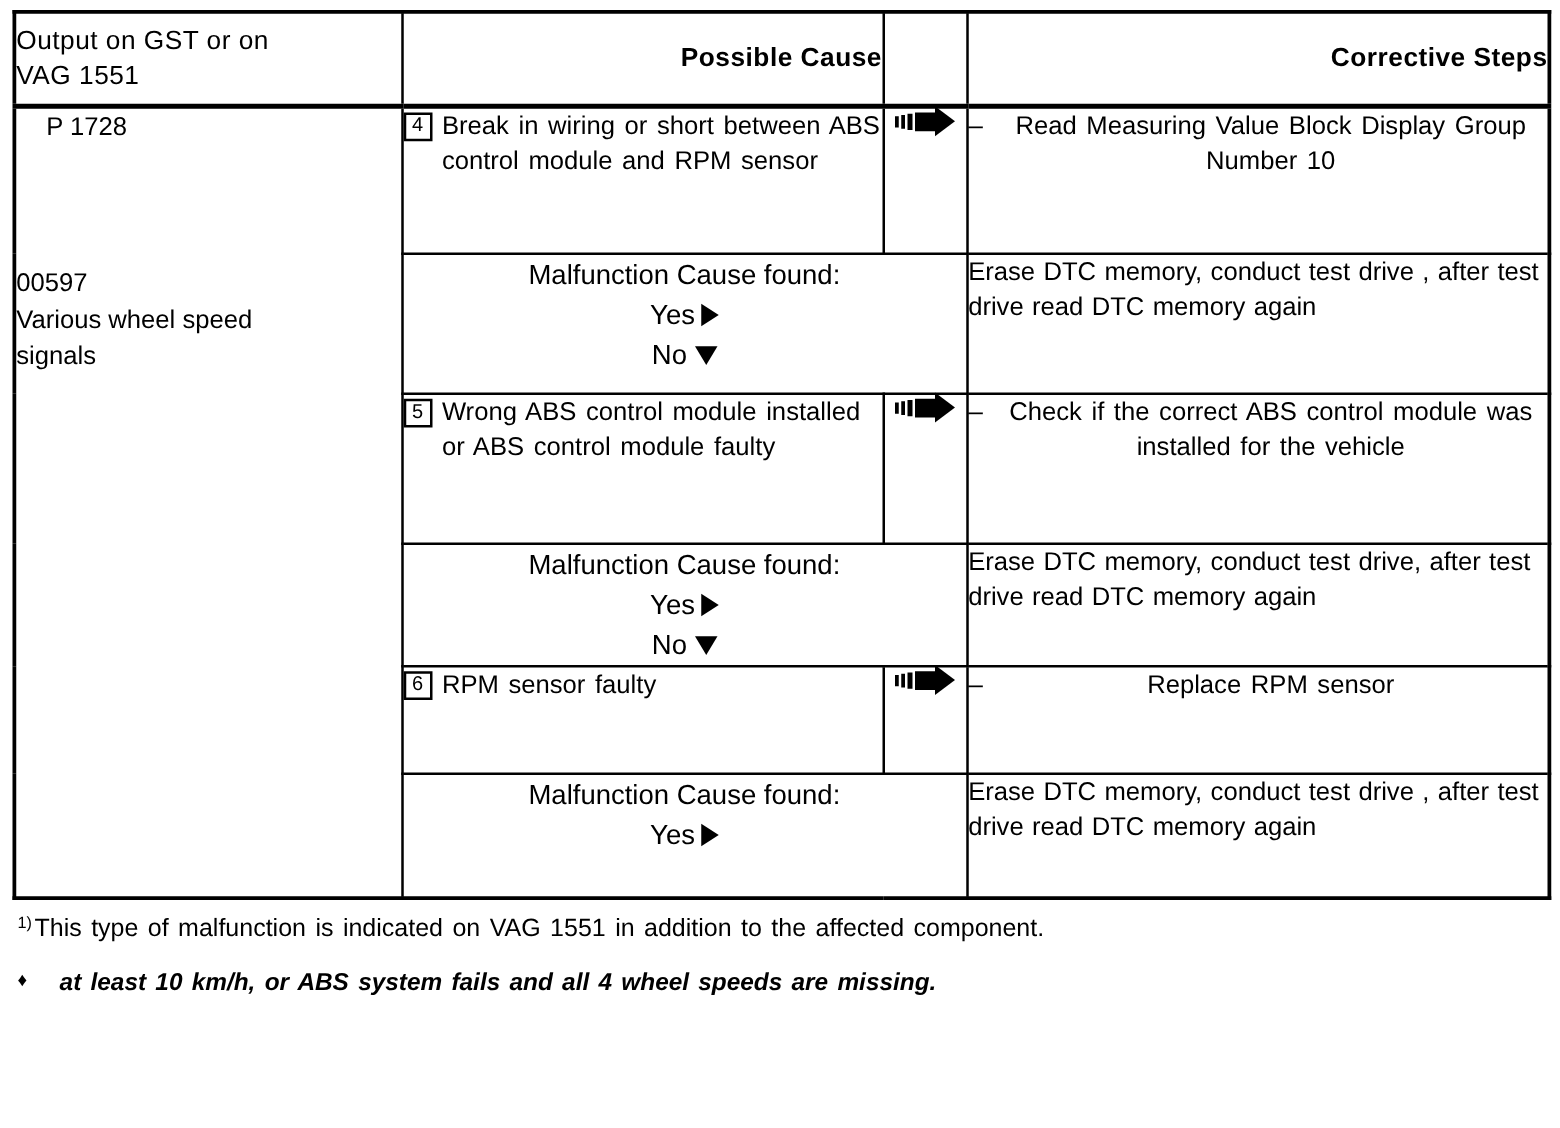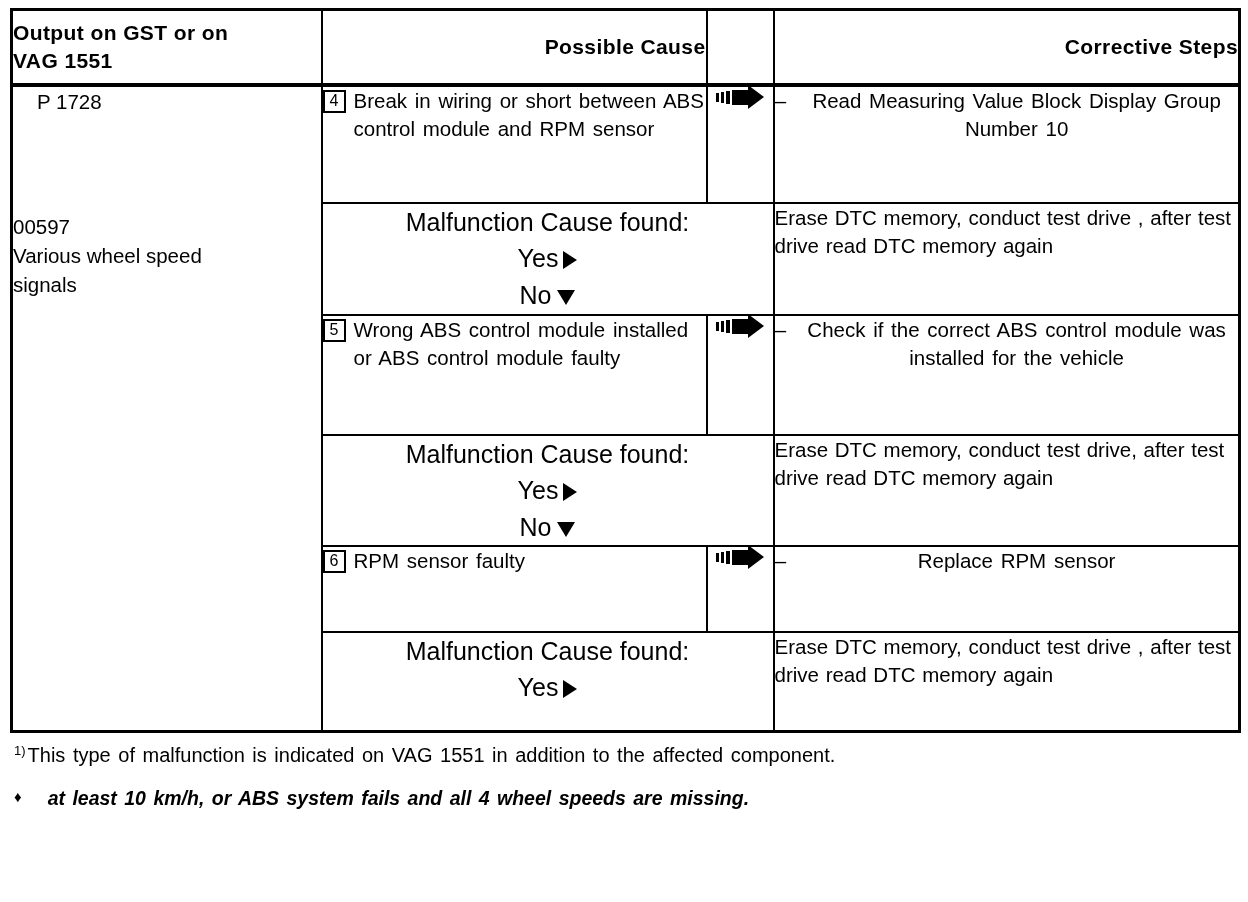--- a/index.html
+++ b/index.html
@@ -43,21 +43,21 @@
   col.c-arrow { width: 67px;  }
   col.c-corr  { width: 466px; }
 
   
   tr.head td {
     border-bottom: 4px solid #000;
     height: 72px;
     vertical-align: middle;
   }
   .hdr-left {
-    font-weight: bold;
+    font-weight: normal;
     font-size: 21px;
     letter-spacing: 0.4px;
     line-height: 1.32;
     padding: 4px 6px 4px 8px;
     text-align: left;
   }
   .hdr-center {
     font-weight: bold;
     font-size: 21px;
     letter-spacing: 0.4px;
@@ -158,21 +158,21 @@
     word-spacing: 2px;
     text-align: center;
   }
   .corr-plain {
     word-spacing: 1px;
   }
 
   
   .malf {
     text-align: center;
-    font-size: 25px;
+    font-size: 22px;
     line-height: 1.45;
     padding: 9px 10px 10px 10px;
     border-radius: 24px;
   }
   .malf .line1 { display: block; }
   .malf .ansrow {
     display: block;
     text-align: center;
   }
   .tri-right {

